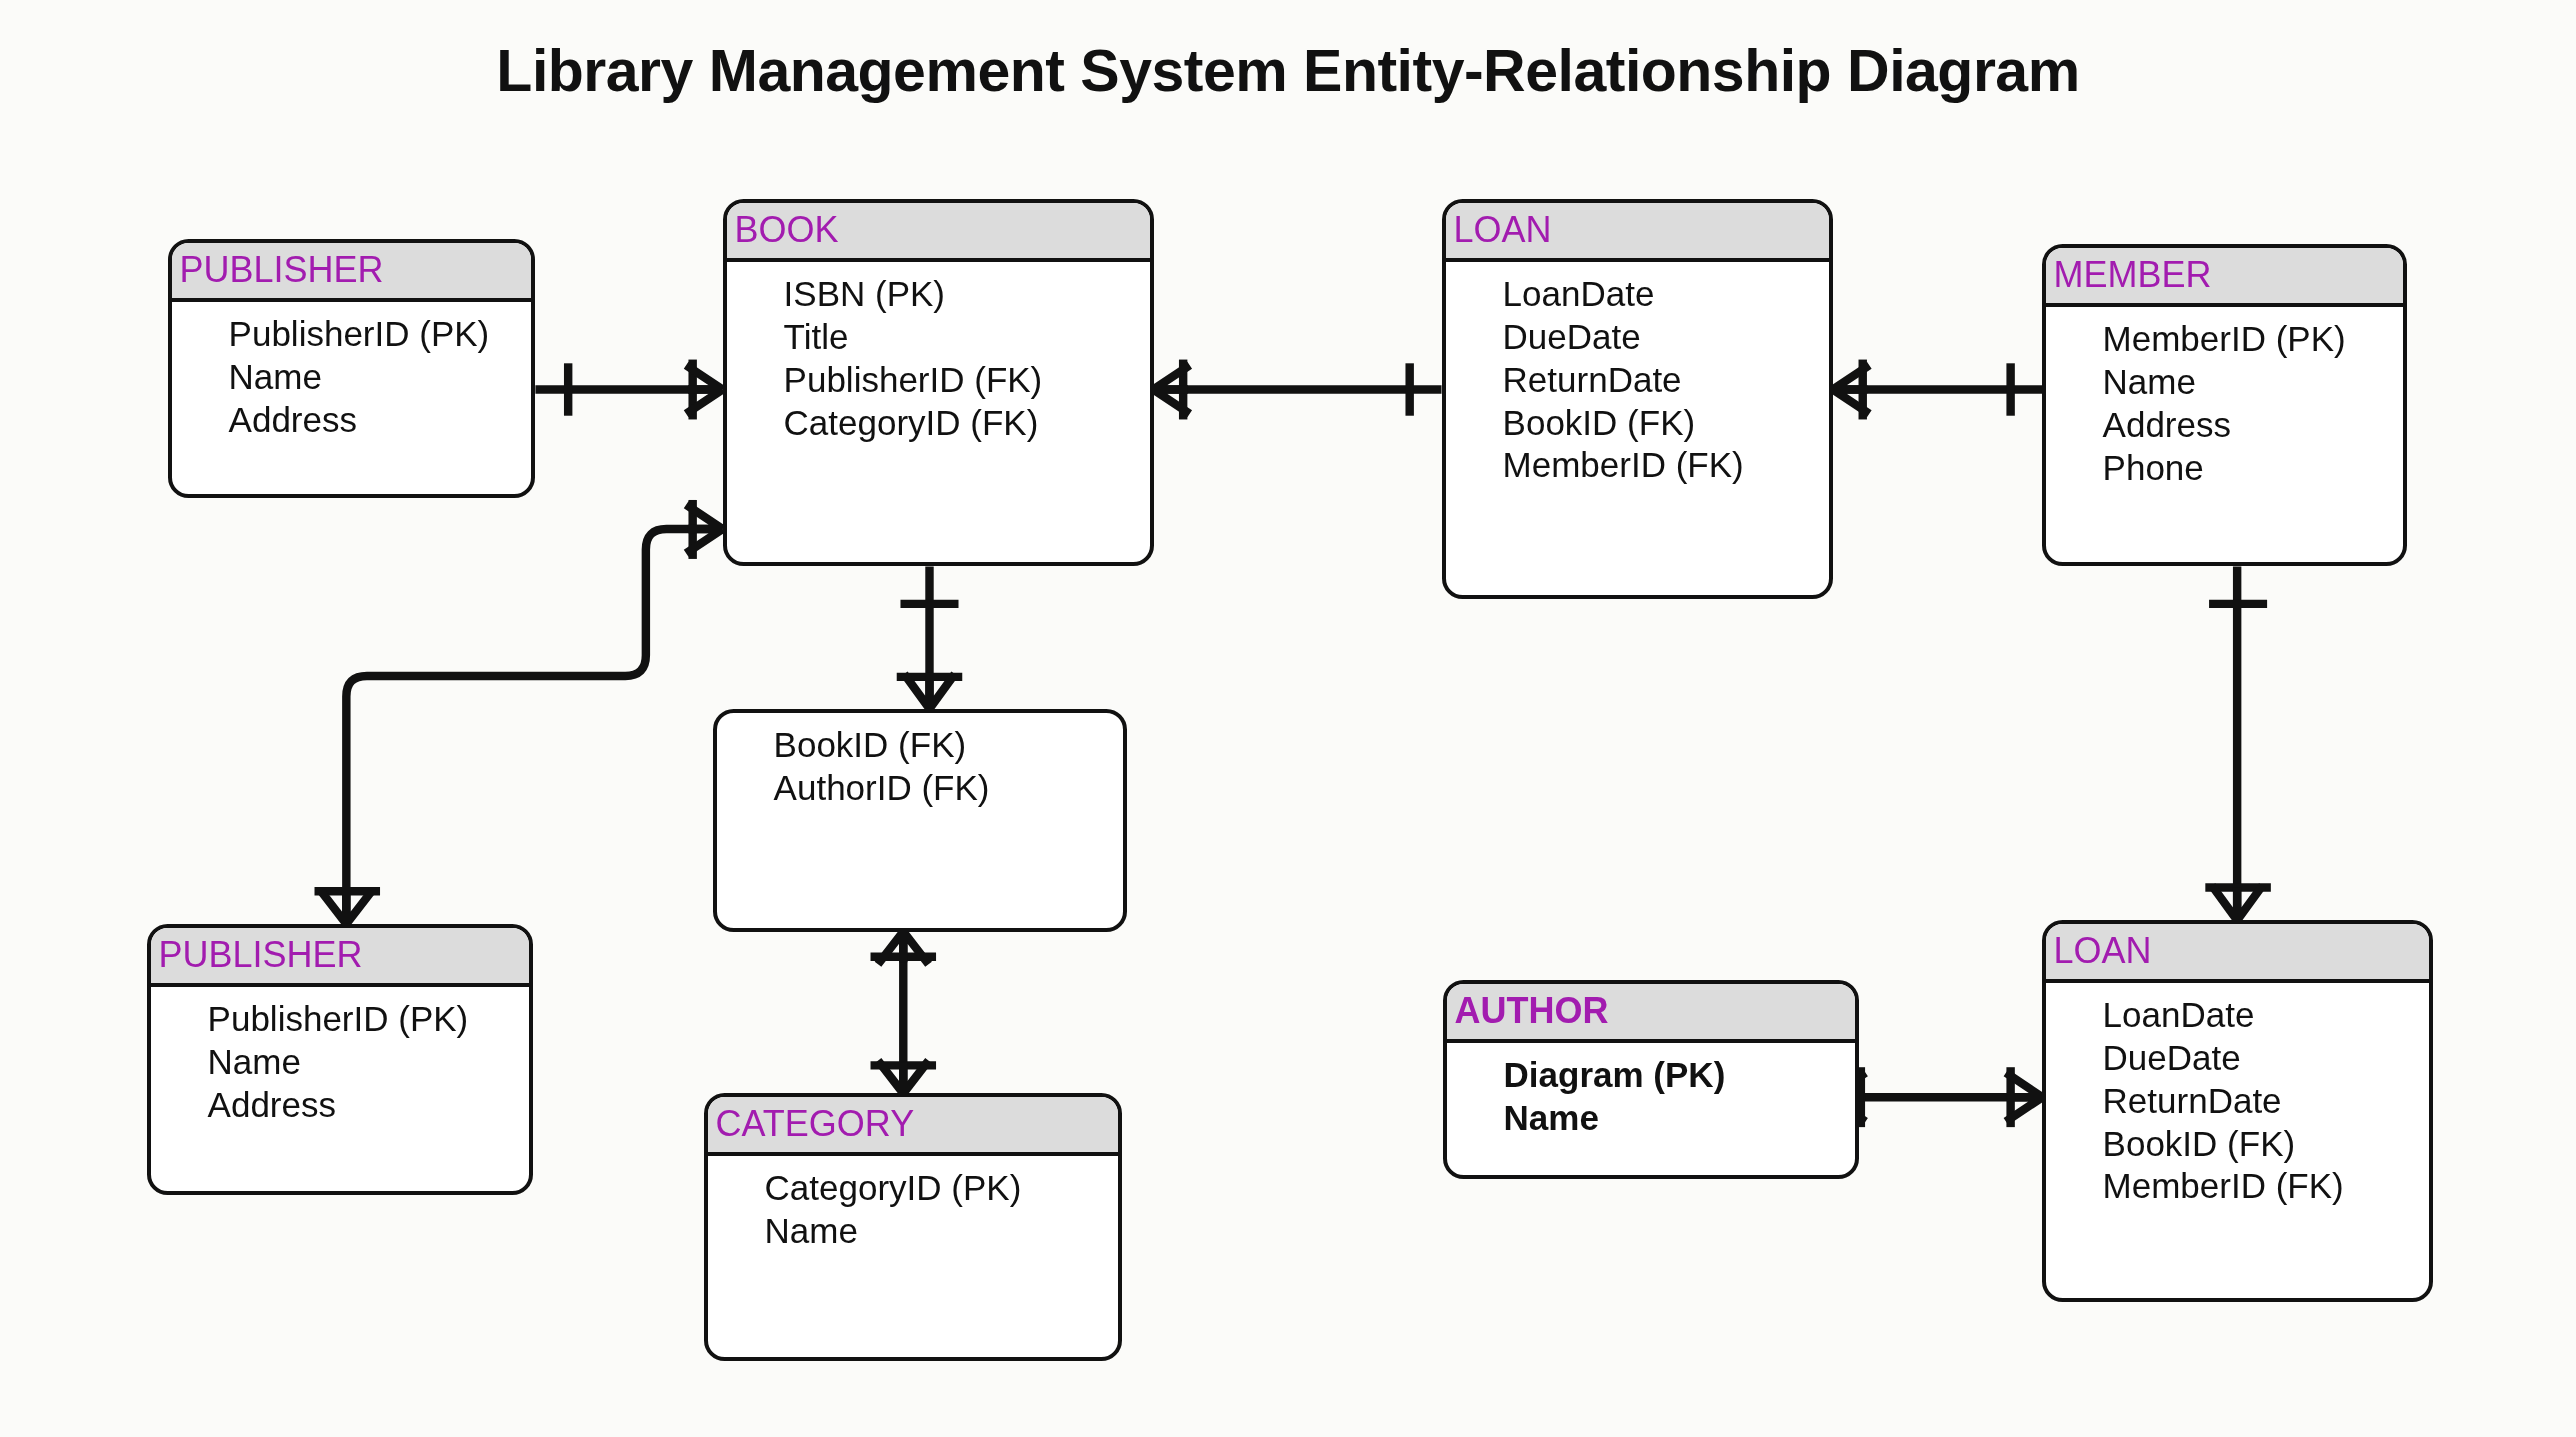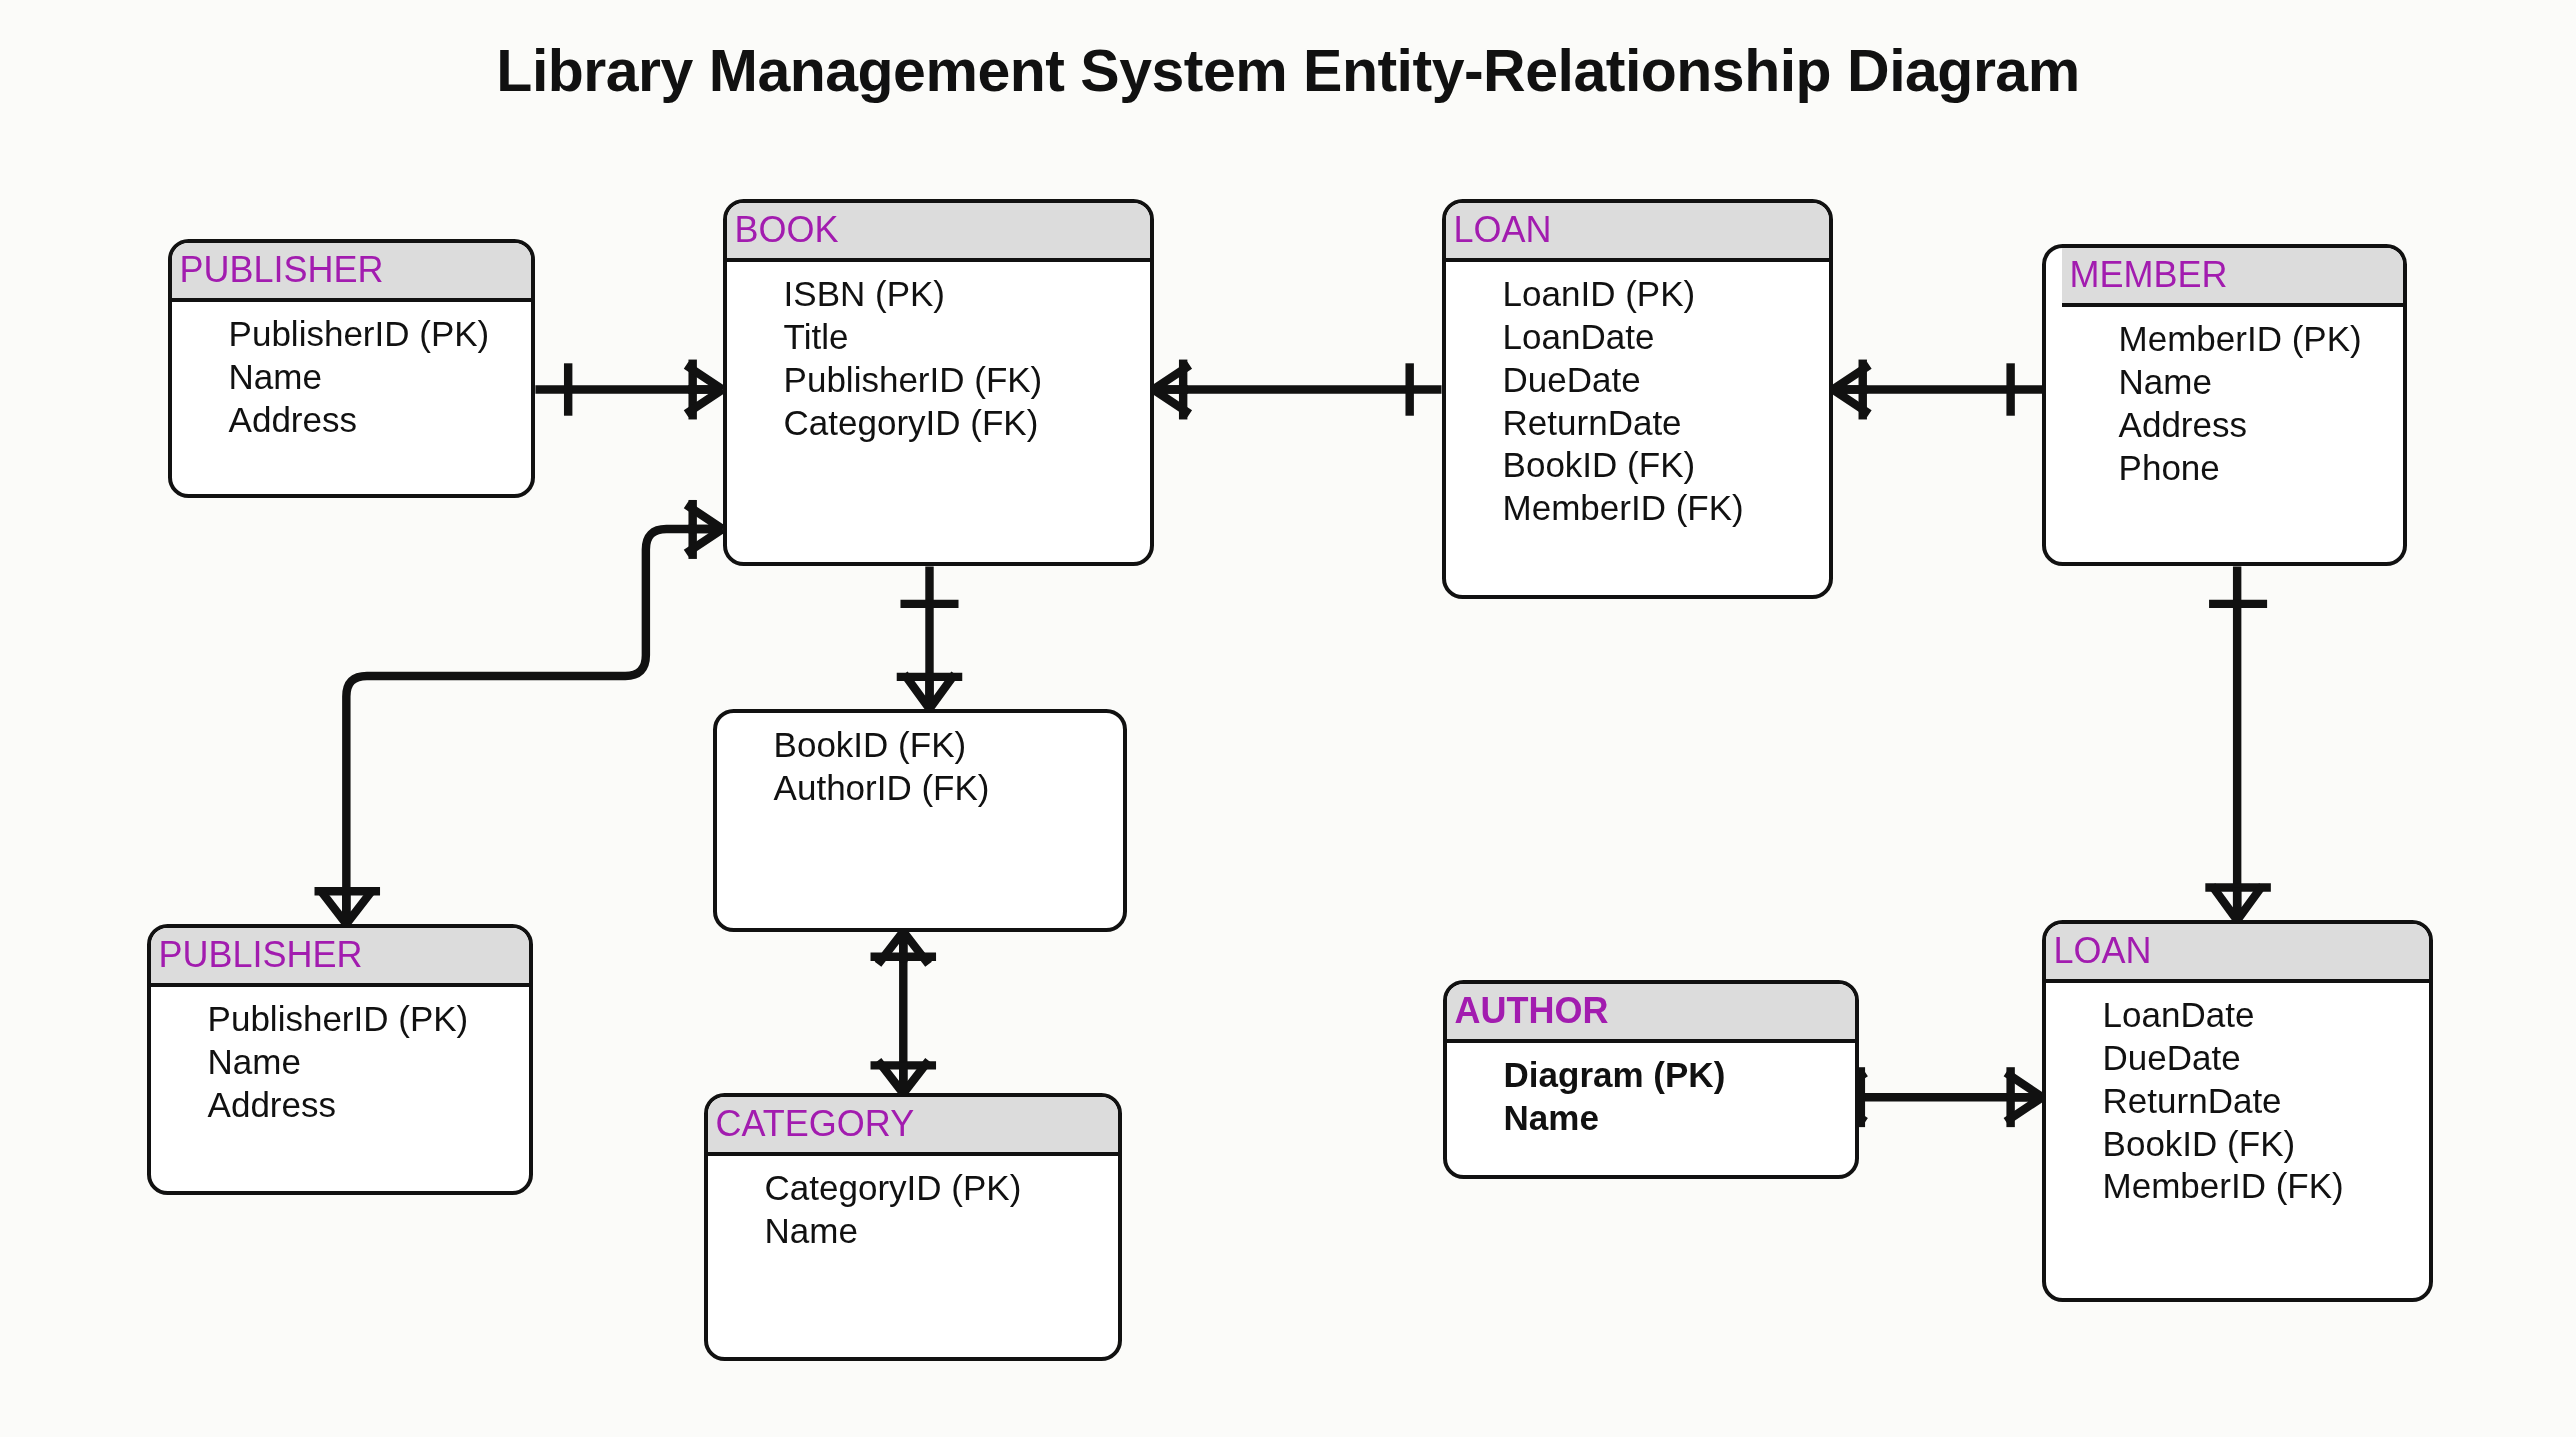--- a/index.html
+++ b/index.html
@@ -153,30 +153,29 @@
       <div class="attr">ISBN (PK)</div>
       <div class="attr">Title</div>
       <div class="attr">PublisherID (FK)</div>
       <div class="attr">CategoryID (FK)</div>
     </div>
   </div>
 
   <div class="entity" style="left:1442px; top:199px; width:391px; height:400px;">
     <div class="entity-header">LOAN</div>
     <div class="entity-body">
-      <div class="attr">LoanID (PK)</div>
       <div class="attr">LoanDate</div>
       <div class="attr">DueDate</div>
       <div class="attr">ReturnDate</div>
       <div class="attr">BookID (FK)</div>
       <div class="attr">MemberID (FK)</div>
     </div>
   </div>
 
-  <div class="entity" style="left:2042px; top:244px; width:365px; height:322px;padding-left:16px;">
+  <div class="entity" style="left:2042px; top:244px; width:365px; height:322px;">
     <div class="entity-header">MEMBER</div>
     <div class="entity-body">
       <div class="attr">MemberID (PK)</div>
       <div class="attr">Name</div>
       <div class="attr">Address</div>
       <div class="attr">Phone</div>
     </div>
   </div>
 
   <div class="entity" style="left:713px; top:709px; width:414px; height:223px;">

